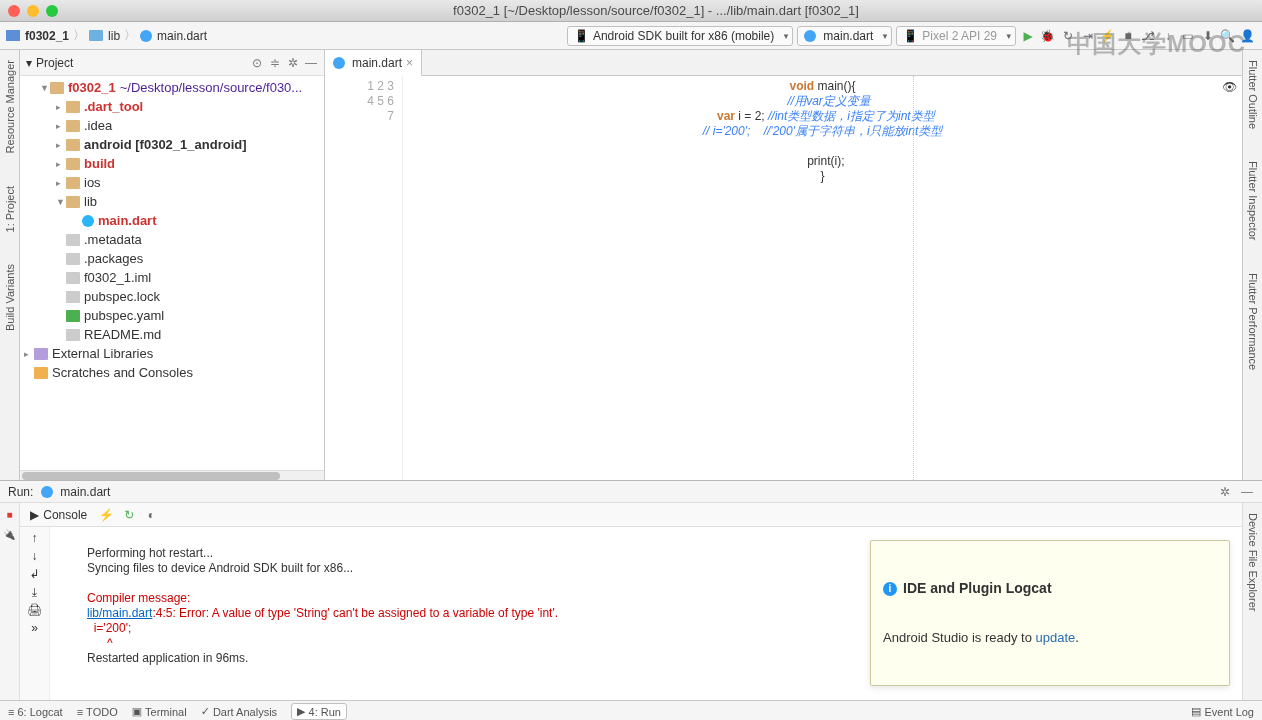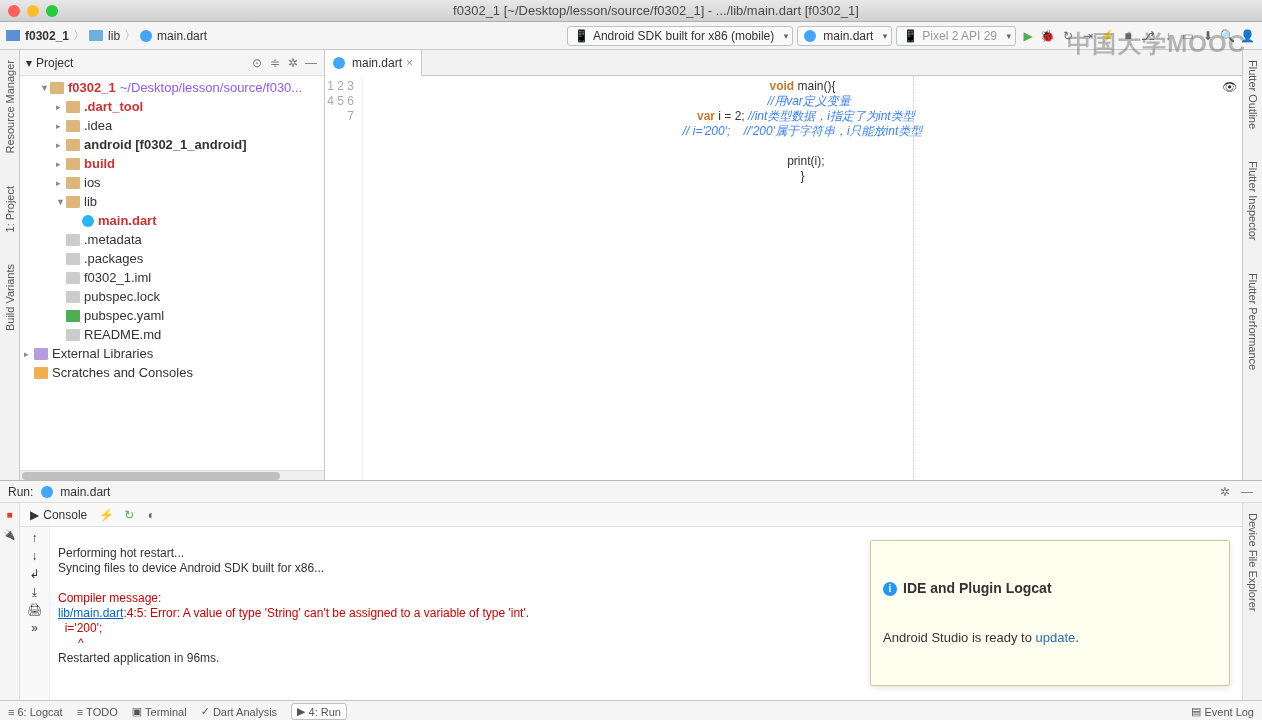--- a/index.html
+++ b/index.html
@@ -46,52 +46,52 @@
 .tree-item.d3 { padding-left: 52px; }
 .arrow { width: 10px; font-size: 9px; color: #888; }
 .ticon { width: 14px; height: 12px; display: inline-block; margin-right: 4px; border-radius: 1px; }
 .ticon.folder { background: #dcb67a; }
 .ticon.folder-open { background: #dcb67a; }
 .ticon.dart { background: #29b6f6; border-radius: 50%; width: 12px; height: 12px; }
 .ticon.file { background: #ccc; }
 .ticon.yaml { background: #4caf50; }
 .ticon.lib { background: #b39ddb; }
 .tree-item .name { }
-.tree-item .path { color: #8b5cf6; margin-left: 4px; }
+.tree-item .path { color: #4c1d95; margin-left: 4px; }
 .red { color: #cc3333; font-weight: bold; }
 .bold { font-weight: bold; }
 .scrollbar-h { height: 10px; background: #f0f0f0; border-top: 1px solid #ddd; }
 .scrollbar-h .thumb { width: 85%; height: 8px; background: #c0c0c0; border-radius: 4px; margin: 1px 0 0 2px; }
 
 
 .editor { flex: 1; background: #fff; display: flex; flex-direction: column; }
 .tabs { height: 26px; background: #f2f2f2; border-bottom: 1px solid #c8c8c8; display: flex; }
 .tab { display: flex; align-items: center; padding: 0 8px; border-right: 1px solid #c8c8c8; background: #fafafa; font-size: 12px; gap: 4px; }
 .tab.active { background: #fff; border-bottom: 1px solid #fff; margin-bottom: -1px; }
 .tab .close { color: #999; cursor: pointer; }
 .code-area { flex: 1; display: flex; font-family: Menlo, Monaco, monospace; font-size: 12px; line-height: 15px; position: relative; }
-.gutter { width: 38px; text-align: right; padding: 3px 8px 0 0; color: #aaa; background: #fff; border-right: 1px solid #eee; }
+.gutter { width: 38px; text-align: right; padding: 3px 8px 0 0; color: #aaa; background: #fff; border-right: 1px solid #eee; margin-left: 40px; }
 .code { flex: 1; padding: 3px 6px; white-space: pre; text-align: center; }
 .kw { color: #cc7832; font-weight: bold; }
 .comment { color: #3b82f6; font-style: italic; }
 .vline { position: absolute; left: 588px; top: 0; bottom: 0; border-left: 1px dotted #ccc; }
 .inspect-icon { position: absolute; right: 6px; top: 4px; width: 14px; height: 14px; }
 
 
 .run-panel { height: 220px; border-top: 1px solid #b8b8b8; background: #fff; display: flex; flex-direction: column; }
 .run-header { height: 24px; background: #f5f5f5; border-bottom: 1px solid #ddd; display: flex; align-items: center; padding: 0 8px; gap: 8px; }
 .run-body { flex: 1; display: flex; }
 .run-left { width: 20px; background: #f5f5f5; border-right: 1px solid #e0e0e0; display: flex; flex-direction: column; align-items: center; padding-top: 4px; gap: 6px; }
 .run-left .btn { width: 14px; height: 14px; color: #777; cursor: pointer; display: flex; align-items: center; justify-content: center; font-size: 10px; }
 .run-left .stop { color: #e53935; }
 .console-area { flex: 1; display: flex; flex-direction: column; }
 .console-tabs { height: 24px; background: #f9f9f9; border-bottom: 1px solid #e0e0e0; display: flex; align-items: center; padding: 0 4px; gap: 6px; }
 .console-tab { display: flex; align-items: center; gap: 4px; padding: 2px 6px; }
 .console-nav { width: 30px; background: #f9f9f9; border-right: 1px solid #eee; display: flex; flex-direction: column; align-items: center; padding-top: 4px; gap: 4px; }
-.console-output { flex: 1; font-family: Menlo, Monaco, monospace; font-size: 12px; line-height: 15px; padding: 4px 8px; white-space: pre-wrap; position: relative; }
+.console-output { flex: 1; font-family: Menlo, Monaco, monospace; font-size: 12px; line-height: 15px; padding: 4px 8px; white-space: pre-wrap; position: relative; margin-left: 29px; }
 .console-row { display: flex; }
 .err { color: #cc0000; }
 .link { color: #0066cc; text-decoration: underline; }
 .popup { position: absolute; right: 12px; bottom: 14px; width: 360px; background: #fffff0; border: 1px solid #ccc8a0; border-radius: 2px; padding: 10px 12px; box-shadow: 0 2px 6px rgba(0,0,0,0.1); font-size: 13px; }
 .popup .ptitle { font-weight: bold; font-size: 14px; margin-bottom: 4px; display: flex; align-items: center; gap: 6px; }
 .popup .info-icon { width: 14px; height: 14px; border-radius: 50%; background: #2196f3; color: #fff; font-size: 10px; display: flex; align-items: center; justify-content: center; }
 .popup a { color: #2a6db0; text-decoration: none; }
 
 
 .bottom-tabs { height: 22px; background: #f5f5f5; border-top: 1px solid #c8c8c8; display: flex; align-items: center; padding: 0 8px; gap: 14px; font-size: 11px; }

